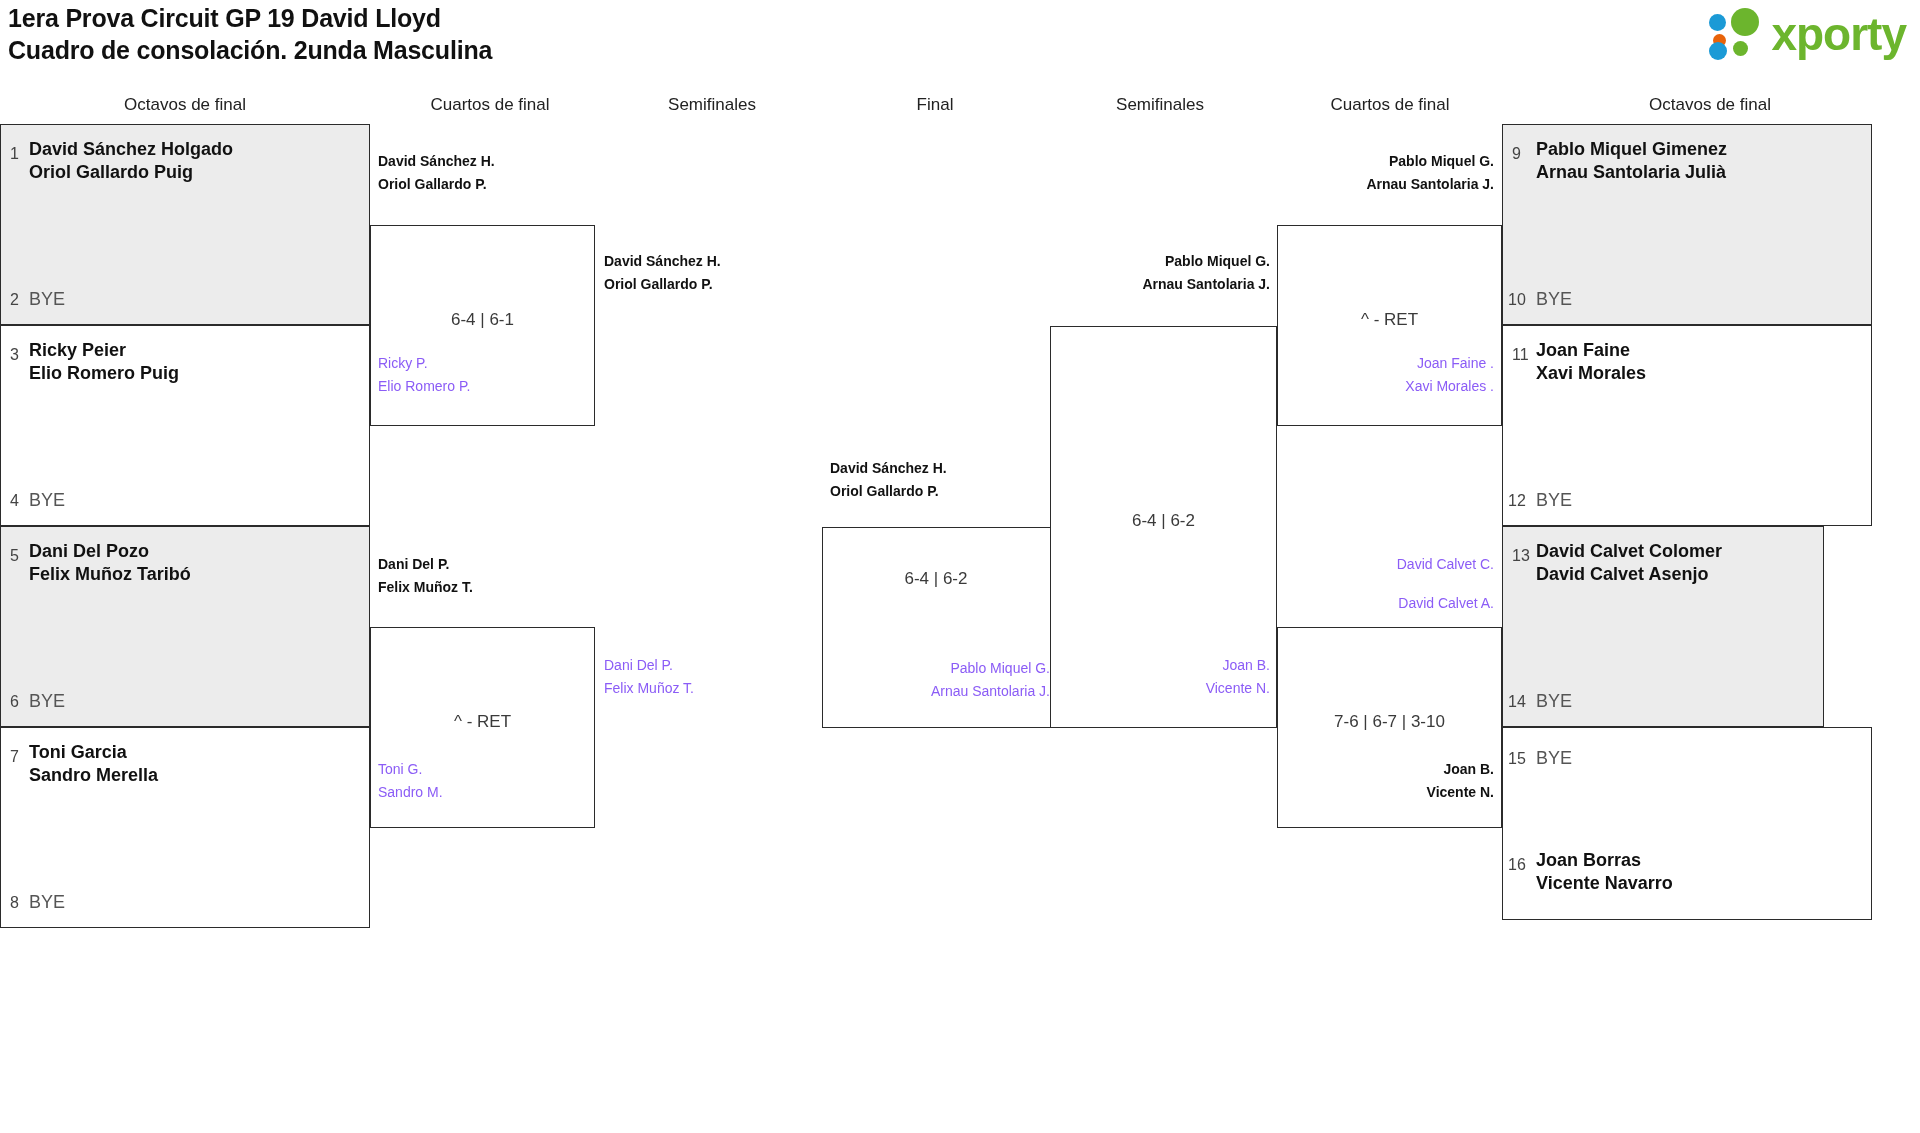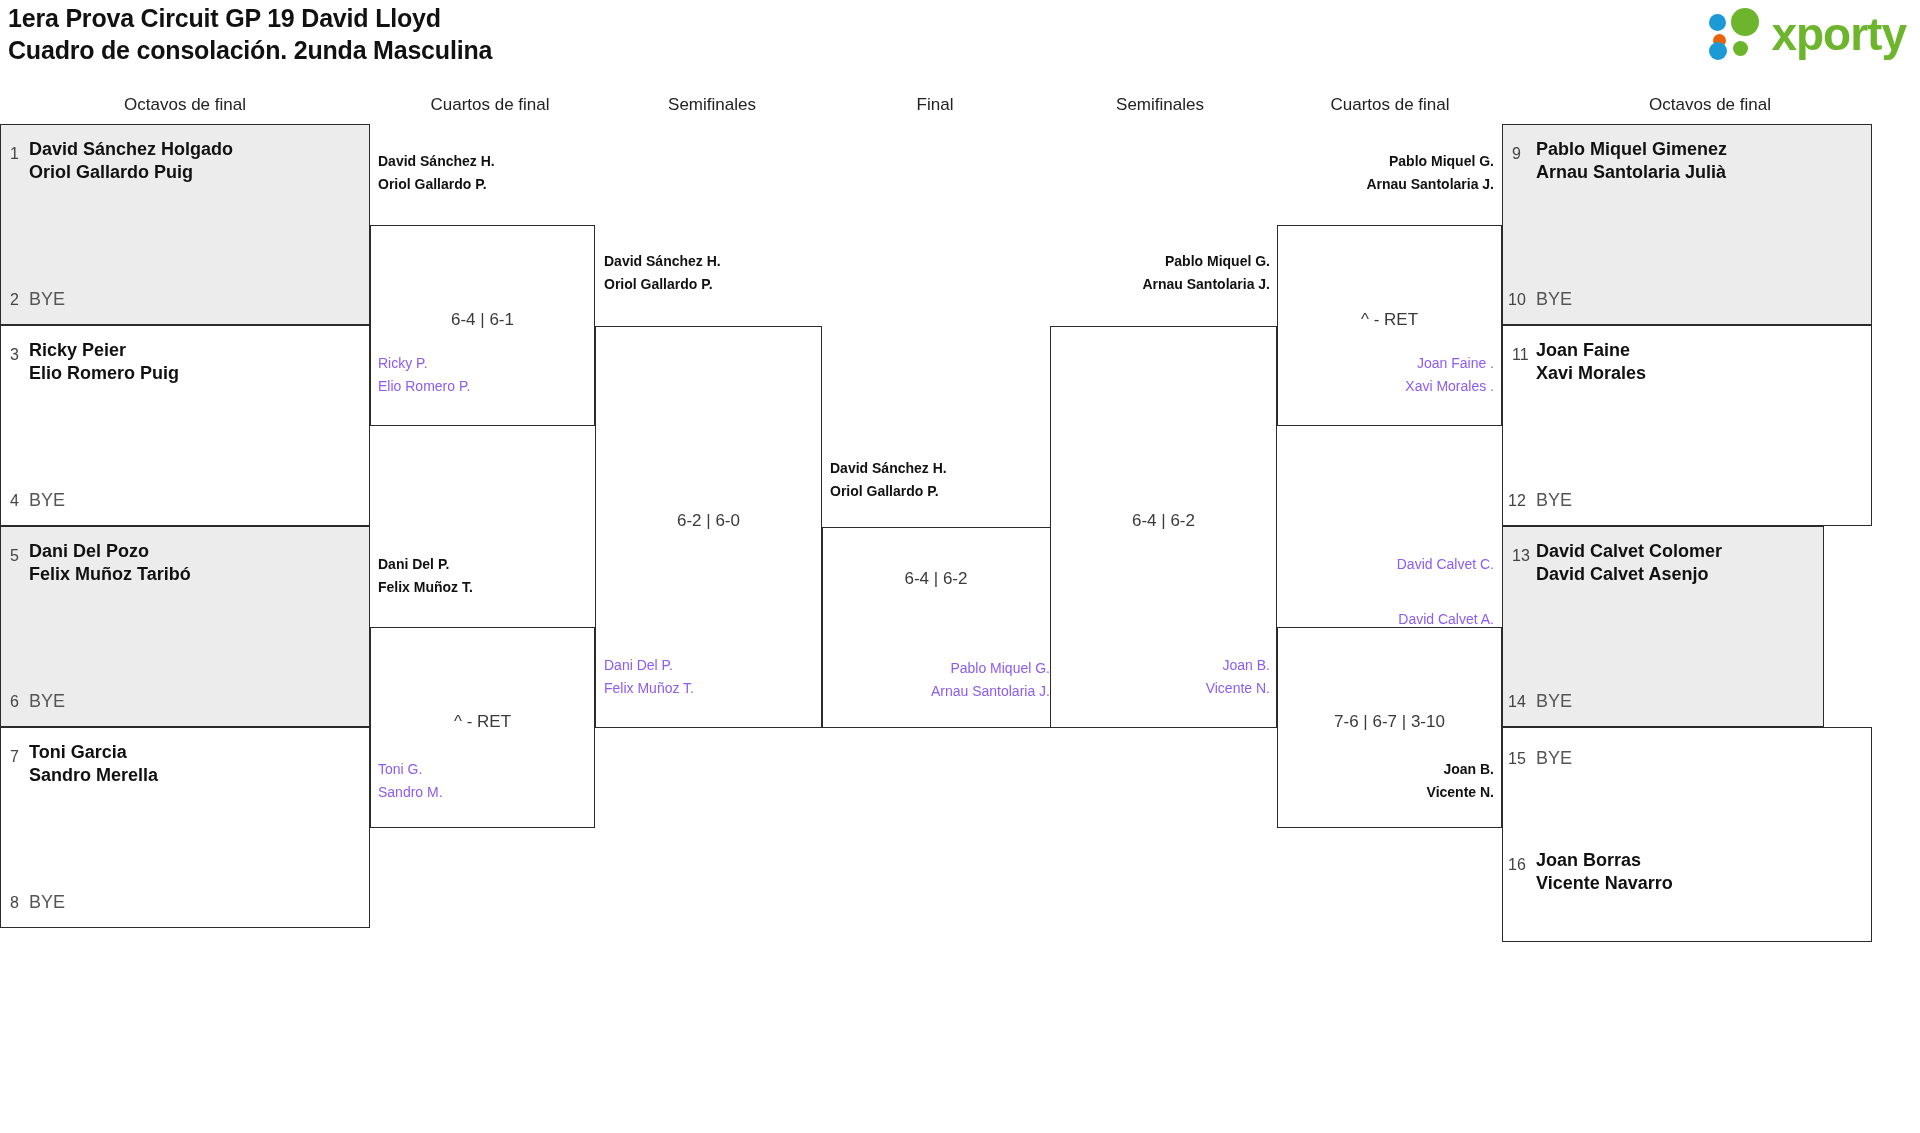--- a/index.html
+++ b/index.html
@@ -107,23 +107,20 @@
   <span class="mname lose la" style="left:378px;top:375px;">Elio Romero P.</span>
 
   <div class="mbox" style="left:370px;top:627px;width:225px;height:201px;">
     <span class="score" style="left:0;right:0;top:84px;">^ - RET</span>
   </div>
   <span class="mname win la" style="left:378px;top:553px;">Dani Del P.</span>
   <span class="mname win la" style="left:378px;top:576px;">Felix Muñoz T.</span>
   <span class="mname lose la" style="left:378px;top:758px;">Toni G.</span>
   <span class="mname lose la" style="left:378px;top:781px;">Sandro M.</span>
 
-  <div class="mbox" style="left:595px;top:326px;width:227px;height:402px;">
-    <span class="score" style="left:0;right:0;top:184px;">6-2 | 6-0</span>
-  </div>
   <span class="mname win la" style="left:604px;top:250px;">David Sánchez H.</span>
   <span class="mname win la" style="left:604px;top:273px;">Oriol Gallardo P.</span>
   <span class="mname lose la" style="left:604px;top:654px;">Dani Del P.</span>
   <span class="mname lose la" style="left:604px;top:677px;">Felix Muñoz T.</span>
 
   <div class="mbox" style="left:822px;top:527px;width:228px;height:201px;border-right:none;"></div>
   <span class="mname win la" style="left:830px;top:457px;">David Sánchez H.</span>
   <span class="mname win la" style="left:830px;top:480px;">Oriol Gallardo P.</span>
   <span class="score" style="left:822px;width:228px;top:569px;">6-4 | 6-2</span>
   <span class="mname lose ra" style="left:822px;width:228px;top:657px;">Pablo Miquel G.</span>
@@ -142,21 +139,21 @@
   </div>
   <span class="mname win ra" style="left:1282px;width:212px;top:150px;">Pablo Miquel G.</span>
   <span class="mname win ra" style="left:1282px;width:212px;top:173px;">Arnau Santolaria J.</span>
   <span class="mname lose ra" style="left:1282px;width:212px;top:352px;">Joan Faine .</span>
   <span class="mname lose ra" style="left:1282px;width:212px;top:375px;">Xavi Morales .</span>
 
   <div class="mbox" style="left:1277px;top:627px;width:225px;height:201px;">
     <span class="score" style="left:0;right:0;top:84px;">7-6 | 6-7 | 3-10</span>
   </div>
   <span class="mname lose ra" style="left:1282px;width:212px;top:553px;">David Calvet C.</span>
-  <span class="mname lose ra" style="left:1282px;width:212px;top:608px;">David Calvet A.</span>
+  <span class="mname lose ra" style="left:1282px;width:212px;top:592px;">David Calvet A.</span>
   <span class="mname win ra" style="left:1282px;width:212px;top:758px;">Joan B.</span>
   <span class="mname win ra" style="left:1282px;width:212px;top:781px;">Vicente N.</span>
 
   <div class="slot grey" style="left:1502px;top:124px;width:370px;height:201px;">
     <span class="seed" style="left:9px; top:20px;">9</span>
     <span class="pname" style="left:33px;top:13px;">Pablo Miquel Gimenez</span>
     <span class="pname" style="left:33px;top:36px;">Arnau Santolaria Julià</span>
     <span class="seed" style="left:5px; top:166px;">10</span>
     <span class="bye" style="left:33px;top:164px;">BYE</span>
   </div>
@@ -167,21 +164,21 @@
     <span class="seed" style="left:5px; top:166px;">12</span>
     <span class="bye" style="left:33px;top:164px;">BYE</span>
   </div>
   <div class="slot grey" style="left:1502px;top:526px;width:322px;height:201px;">
     <span class="seed" style="left:9px; top:20px;">13</span>
     <span class="pname" style="left:33px;top:13px;">David Calvet Colomer</span>
     <span class="pname" style="left:33px;top:36px;">David Calvet Asenjo</span>
     <span class="seed" style="left:5px; top:166px;">14</span>
     <span class="bye" style="left:33px;top:164px;">BYE</span>
   </div>
-  <div class="slot" style="left:1502px;top:727px;width:370px;height:215px;">
+  <div class="slot" style="left:1502px;top:727px;width:370px;height:193px;">
     <span class="seed" style="left:5px; top:22px;">15</span>
     <span class="bye" style="left:33px;top:20px;">BYE</span>
     <span class="seed" style="left:5px; top:128px;">16</span>
     <span class="pname" style="left:33px;top:121px;">Joan Borras</span>
     <span class="pname" style="left:33px;top:144px;">Vicente Navarro</span>
   </div>
 
 </div>
 
 </body></html>

